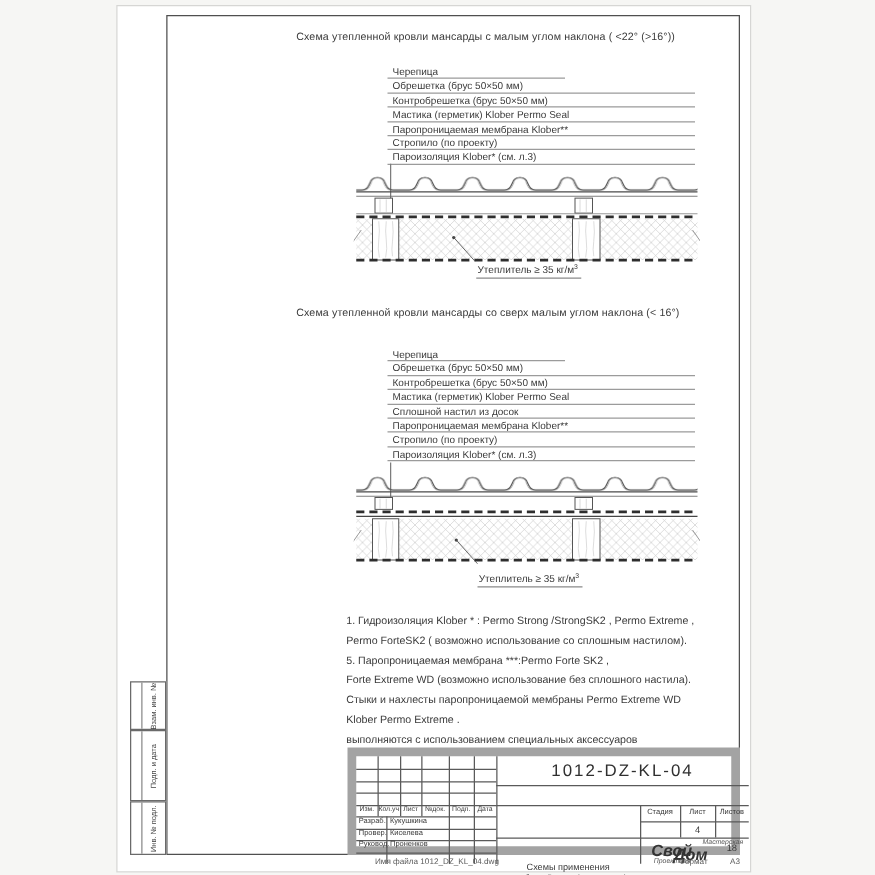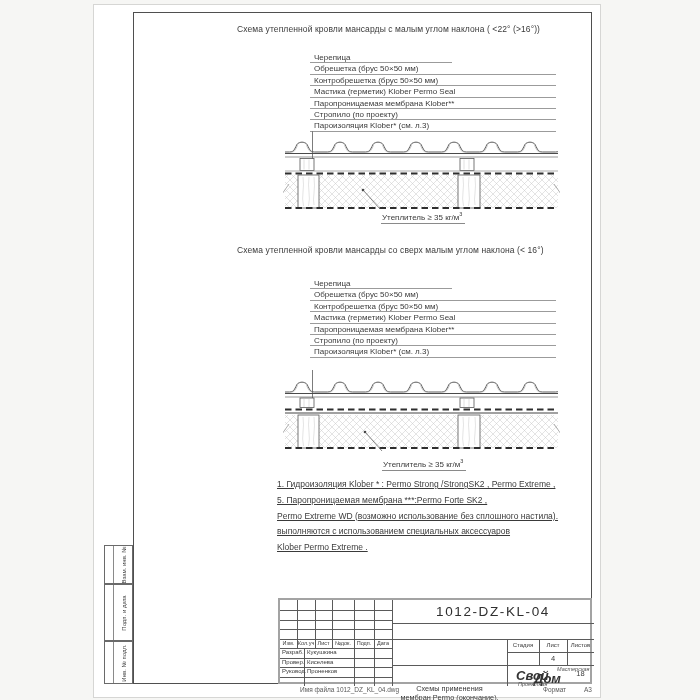--- a/index.html
+++ b/index.html
@@ -16,21 +16,21 @@
   .stack{width:246px;}
   .lbl-row{height:11.4px;line-height:11.5px;font-size:8px;color:#3a3a3a;border-bottom:1px solid #9b9b9b;padding-left:4px;white-space:nowrap;box-sizing:border-box;}
   .lbl-row.short{width:142px;}
   .lbl-row.long{width:246px;}
   .leader-v{width:0;border-left:1px solid #7c7c7c;}
   .ins-label{font-size:8px;color:#3a3a3a;border-bottom:1px solid #8a8a8a;padding:0 3px 1px 1px;white-space:nowrap;}
   .ins-label sup{font-size:5.5px;}
   .notes{width:312px;font-size:8.5px;color:#3a3a3a;}
   .notes .note-line{height:15.8px;line-height:15.8px;white-space:nowrap;}
   
-  #tb{left:278px;top:598px;width:314px;height:86px;border:2px solid #a3a3a3;box-sizing:border-box;font-size:6px;color:#3a3a3a;}
+  #tb{left:278px;top:598px;width:314px;height:86px;border:7px solid #a3a3a3;box-sizing:border-box;font-size:6px;color:#3a3a3a;}
   .ln{background:#5a5a5a;}
   .vln{width:1px;}
   .hln{height:1px;}
   .tb-cell{white-space:nowrap;}
   .hdr6{font-size:5.5px;text-align:center;line-height:9px;}
   .doc-num{font-size:13.5px;letter-spacing:1.6px;text-align:center;line-height:23px;color:#2f2f2f;}
   .stage-hdr{font-size:6px;text-align:center;line-height:13px;}
   .stage-val{font-size:7.5px;text-align:center;line-height:13px;}
   .doc-title{font-size:7.3px;text-align:center;line-height:8.8px;padding-top:20px;}
   .sig-role{font-size:6px;line-height:9.5px;}
@@ -107,20 +107,21 @@
   <span>Утеплитель ≥ 35 кг/м</span><sup>3</sup>
 </div>
 
 <div class="abs scheme-title" style="left:237px;top:245px;">Схема  утепленной кровли мансарды со сверх малым углом наклона  (&lt; 16°)</div>
 
 <div class="abs stack" style="left:310px;top:278px;">
   <div class="lbl-row short">Черепица</div>
   <div class="lbl-row long">Обрешетка (брус 50×50 мм)</div>
   <div class="lbl-row long">Контробрешетка  (брус 50×50 мм)</div>
   <div class="lbl-row long">Мастика (герметик) Klober  Permo Seal</div>
+  <div class="lbl-row long">Сплошной настил из досок</div>
   <div class="lbl-row long">Паропроницаемая мембрана Klober**</div>
   <div class="lbl-row long">Стропило (по проекту)</div>
   <div class="lbl-row long">Пароизоляция Klober* (см. л.3)</div>
 </div>
 
 <div class="abs leader-v" style="left:312px;top:370px;height:30px;"></div>
 
 <svg class="abs" style="left:283px;top:378px;" width="277" height="74" viewBox="0 0 277 74">
   <defs>
     <pattern id="tiles2" width="38" height="17" patternUnits="userSpaceOnUse">
@@ -156,26 +157,28 @@
   <g>
     <circle cx="82" cy="54" r="1.3" fill="#444"></circle>
     <line x1="82" y1="54" x2="99" y2="73" stroke="#555" stroke-width="0.7"></line>
   </g>
 </svg>
 
 <div class="abs ins-label" style="left:382px;top:458px;">
   <span>Утеплитель ≥ 35 кг/м</span><sup>3</sup>
 </div>
 
-<div class="abs notes" style="left:277px;top:477px;text-decoration:underline;">
+<div class="abs notes" style="left:277px;top:489px;">
   <div class="note-line">1. Гидроизоляция Klober * :   Permo Strong /StrongSK2 , Permo Extreme ,</div>
+  <div class="note-line">Permo ForteSK2 ( возможно использование со сплошным настилом).</div>
   <div class="note-line">5. Паропроницаемая мембрана ***:Permo Forte SK2 ,</div>
-  <div class="note-line">Permo Extreme WD (возможно использование без сплошного настила).</div>
+  <div class="note-line">Forte Extreme WD (возможно использование без сплошного настила).</div>
+  <div class="note-line">Стыки и нахлесты паропроницаемой мембраны Permo Extreme WD</div>
+  <div class="note-line">Klober Permo Extreme .</div>
   <div class="note-line">выполняются с использованием  специальных аксессуаров</div>
-  <div class="note-line">Klober Permo Extreme .</div>
 </div>
 
 <div class="abs" id="tb">
 
   <div class="abs ln vln" style="left:112px;top:0;height:86px;"></div>
 
   <div class="abs ln vln" style="left:17px;top:0;height:48px;"></div>
   <div class="abs ln vln" style="left:35px;top:0;height:48px;"></div>
   <div class="abs ln vln" style="left:52px;top:0;height:48px;"></div>
   <div class="abs ln vln" style="left:74px;top:0;height:86px;"></div>

